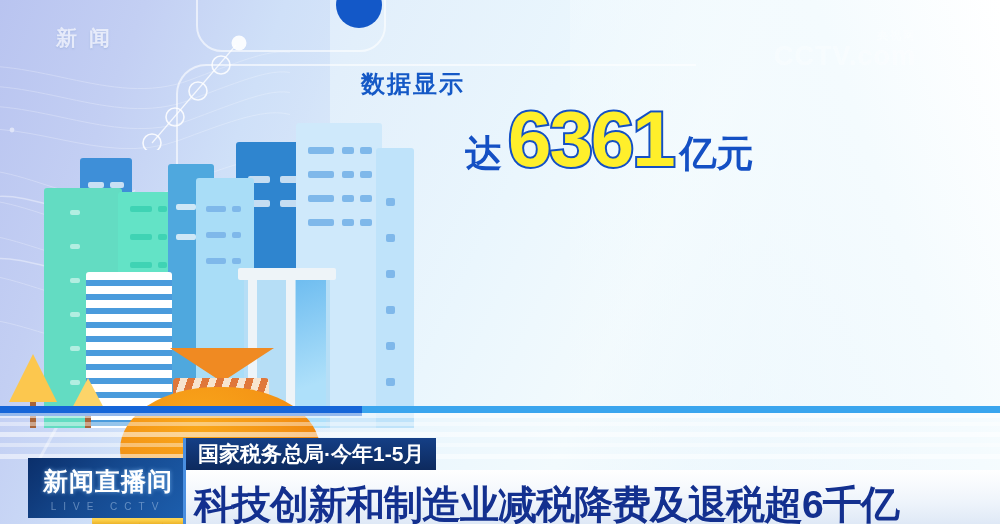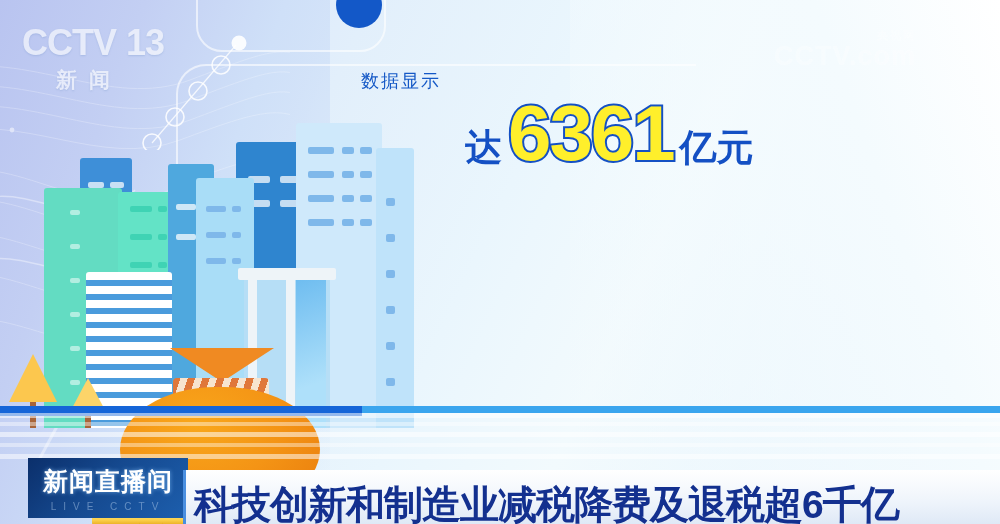--- a/index.html
+++ b/index.html
@@ -64,21 +64,21 @@
   }
   .coin{position:absolute;background:linear-gradient(180deg,#ffe071 0%,#fbd04a 55%,#e9ac21 100%);border-radius:4px;border-bottom:1px solid #e0a41c;}
 
   
   .stripes{position:absolute;left:0;top:413px;width:1000px;height:50px;}
   .stripe{position:absolute;left:0;width:1000px;}
 
   
   #copy{position:absolute;left:355px;top:72px;width:600px;}
   .kicker{
-    font-size:18px;font-weight:normal;color:#1458c6;letter-spacing:2px;line-height:1;
+    font-size:24px;font-weight:bold;color:#1458c6;letter-spacing:2px;line-height:1;
     margin-left:6px;
   }
   .pill{
     display:inline-block;margin-top:10px;padding:5px 22px 7px;border-radius:22px;
     background:#1458c6;color:#fff;font-size:25px;font-weight:bold;letter-spacing:1px;
   }
   .line1{
     margin-top:20px;font-size:34px;font-weight:bold;color:#1450c4;letter-spacing:1px;
     white-space:nowrap;
   }
@@ -295,23 +295,20 @@
   <div class="stripes">
     <div class="stripe" style="top:0px;height:5px;background:rgba(255,255,255,.55);"></div>
     <div class="stripe" style="top:9px;height:4px;background:rgba(255,255,255,.42);"></div>
     <div class="stripe" style="top:19px;height:5px;background:rgba(255,255,255,.55);"></div>
     <div class="stripe" style="top:30px;height:4px;background:rgba(255,255,255,.40);"></div>
     <div class="stripe" style="top:41px;height:5px;background:rgba(255,255,255,.52);"></div>
   </div>
   <div style="position:absolute;left:0;top:413px;width:1000px;height:111px;background:linear-gradient(180deg,#5dc0f2 0%,#8ed6f7 30%,#bfe8fb 70%,#d9f0fd 100%);z-index:-1;"></div>
 
   <div id="cctv">
-    <div class="cctv-txt">
-      <span>CCTV</span><span style="margin-left:10px;">13</span>
-    </div>
     <div class="cctv-sub">新闻</div>
   </div>
 
   <div id="watermark">
     <div class="wm-cn">央视网</div>
     <div>CCTV.com</div>
   </div>
 
   <div id="copy">
     <div class="kicker">数据显示</div>
@@ -320,18 +317,21 @@
       <span class="bignum">6361</span>
       <span class="unit">亿元</span>
     </div>
   </div>
 
   <div id="lower">
     <div id="prog-logo">
       <div class="pname">新闻直播间</div>
       <div class="plive">LIVE CCTV</div>
     </div>
+    <div id="sub-bar">
+      <span>国家税务总局·今年1-5月</span>
+    </div>
     <div id="head-bar">
       <span>科技创新和制造业减税降费及退税超6千亿</span>
     </div>
   </div>
 
 </div>
 
 </body></html>

